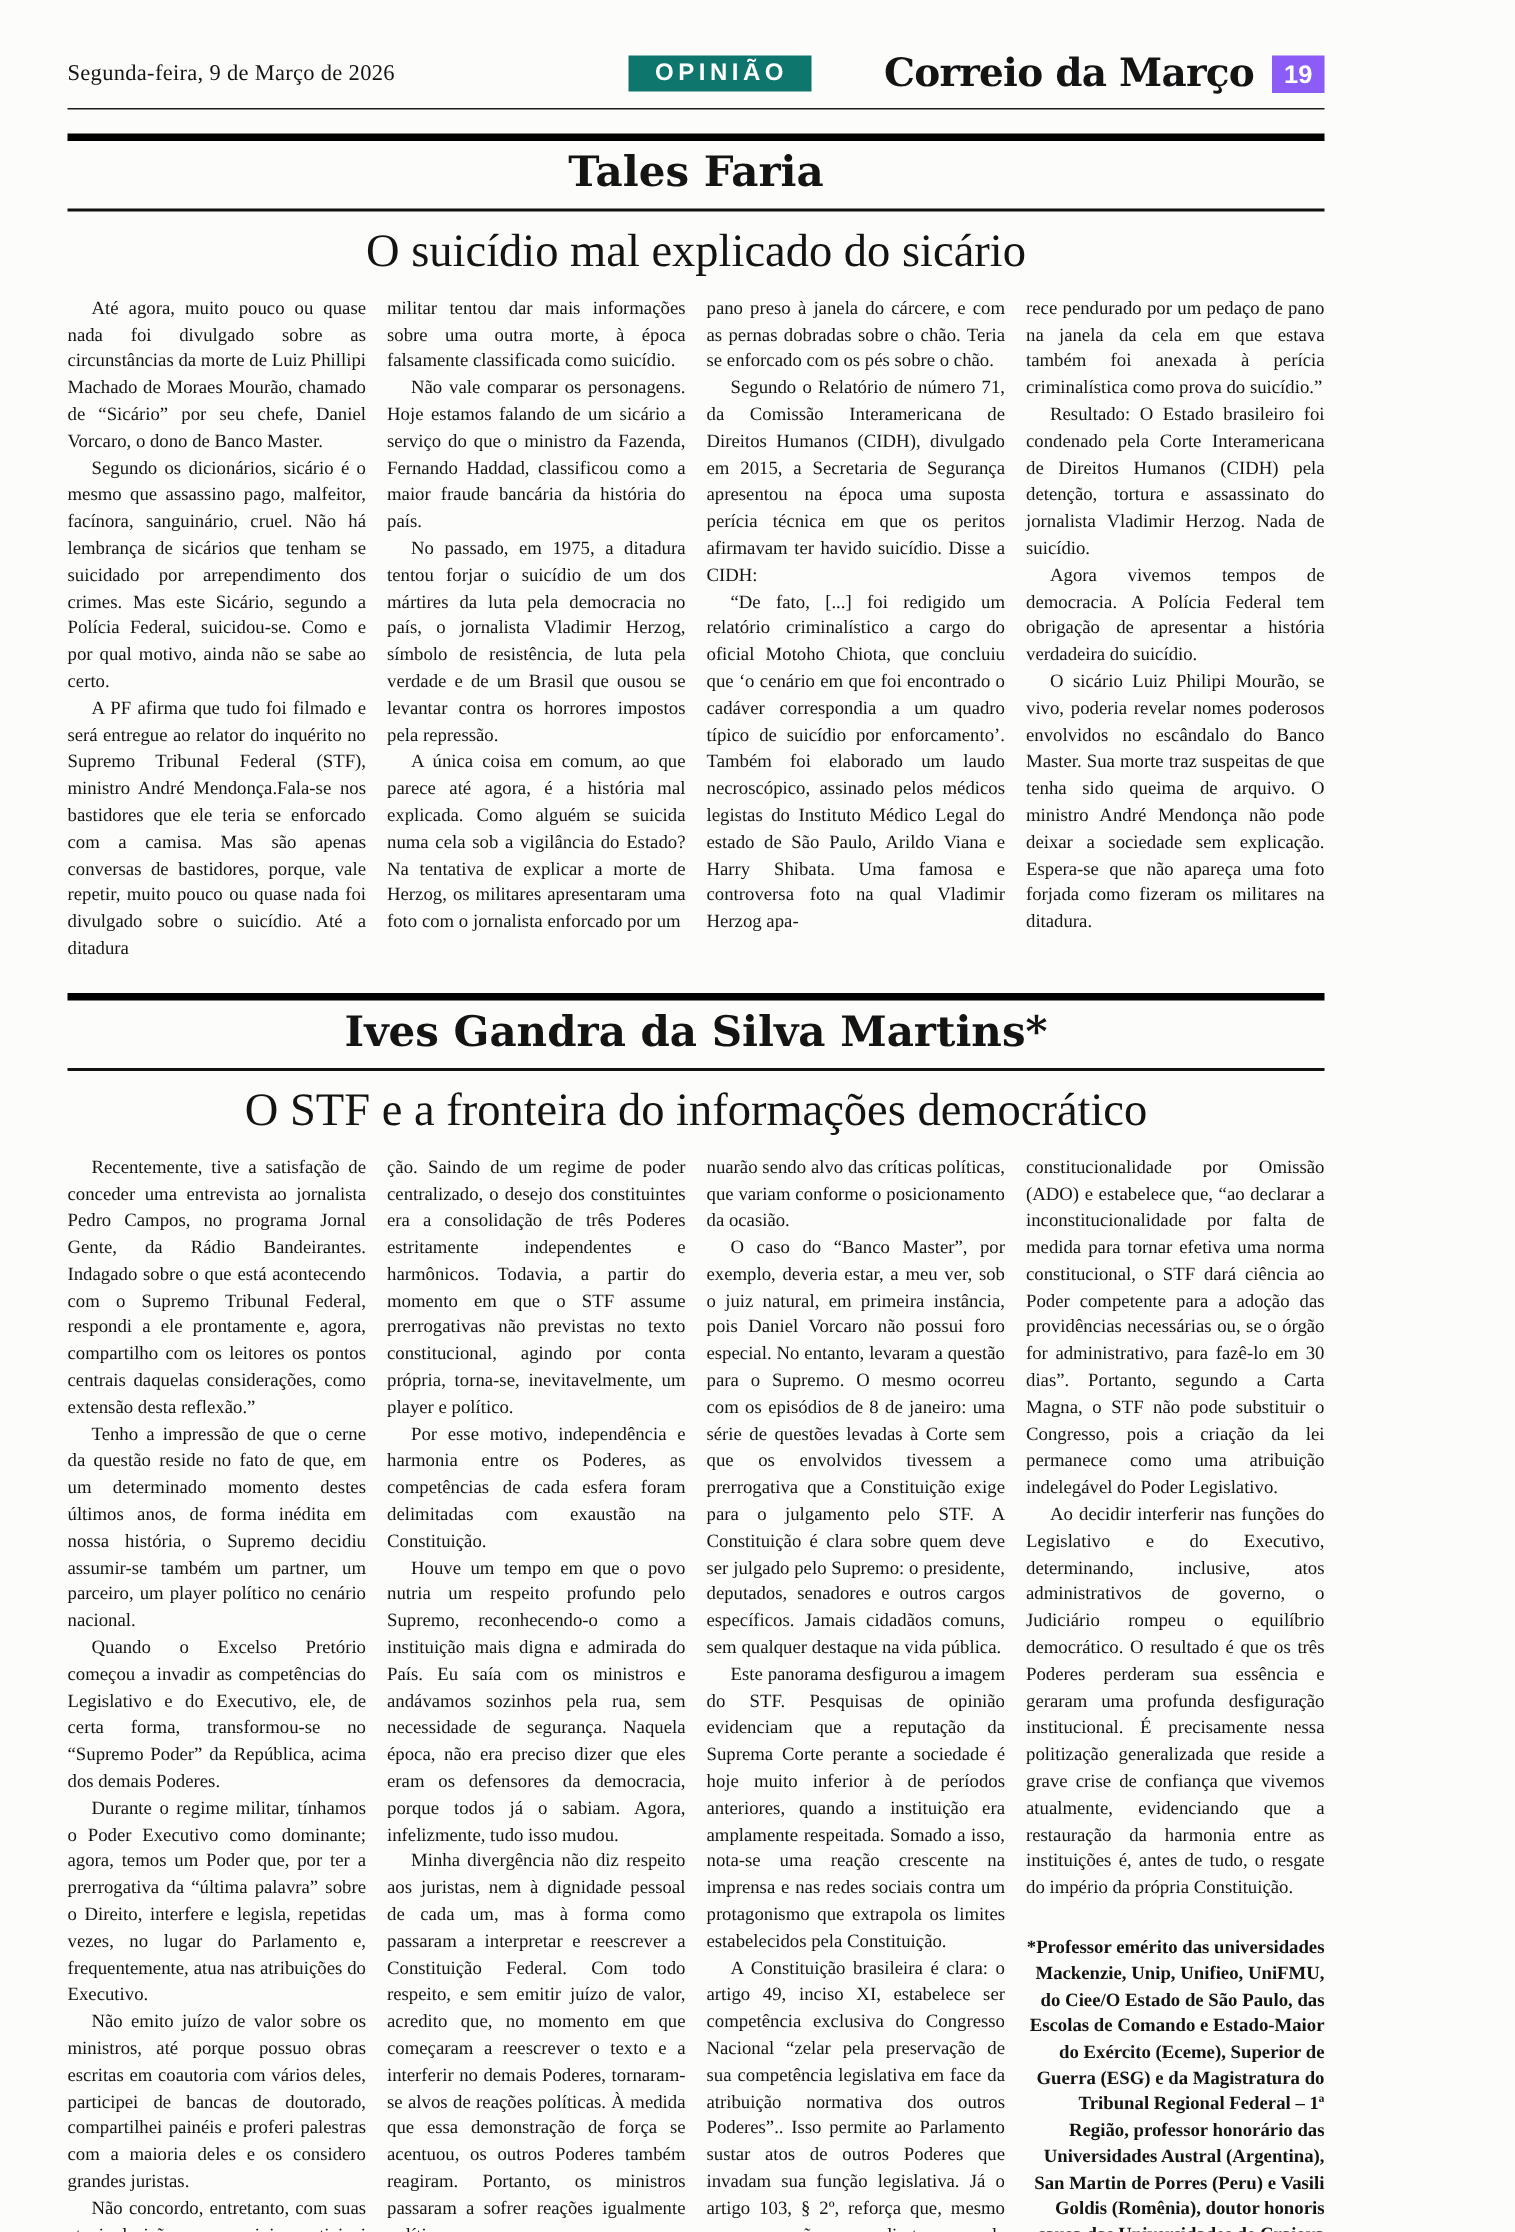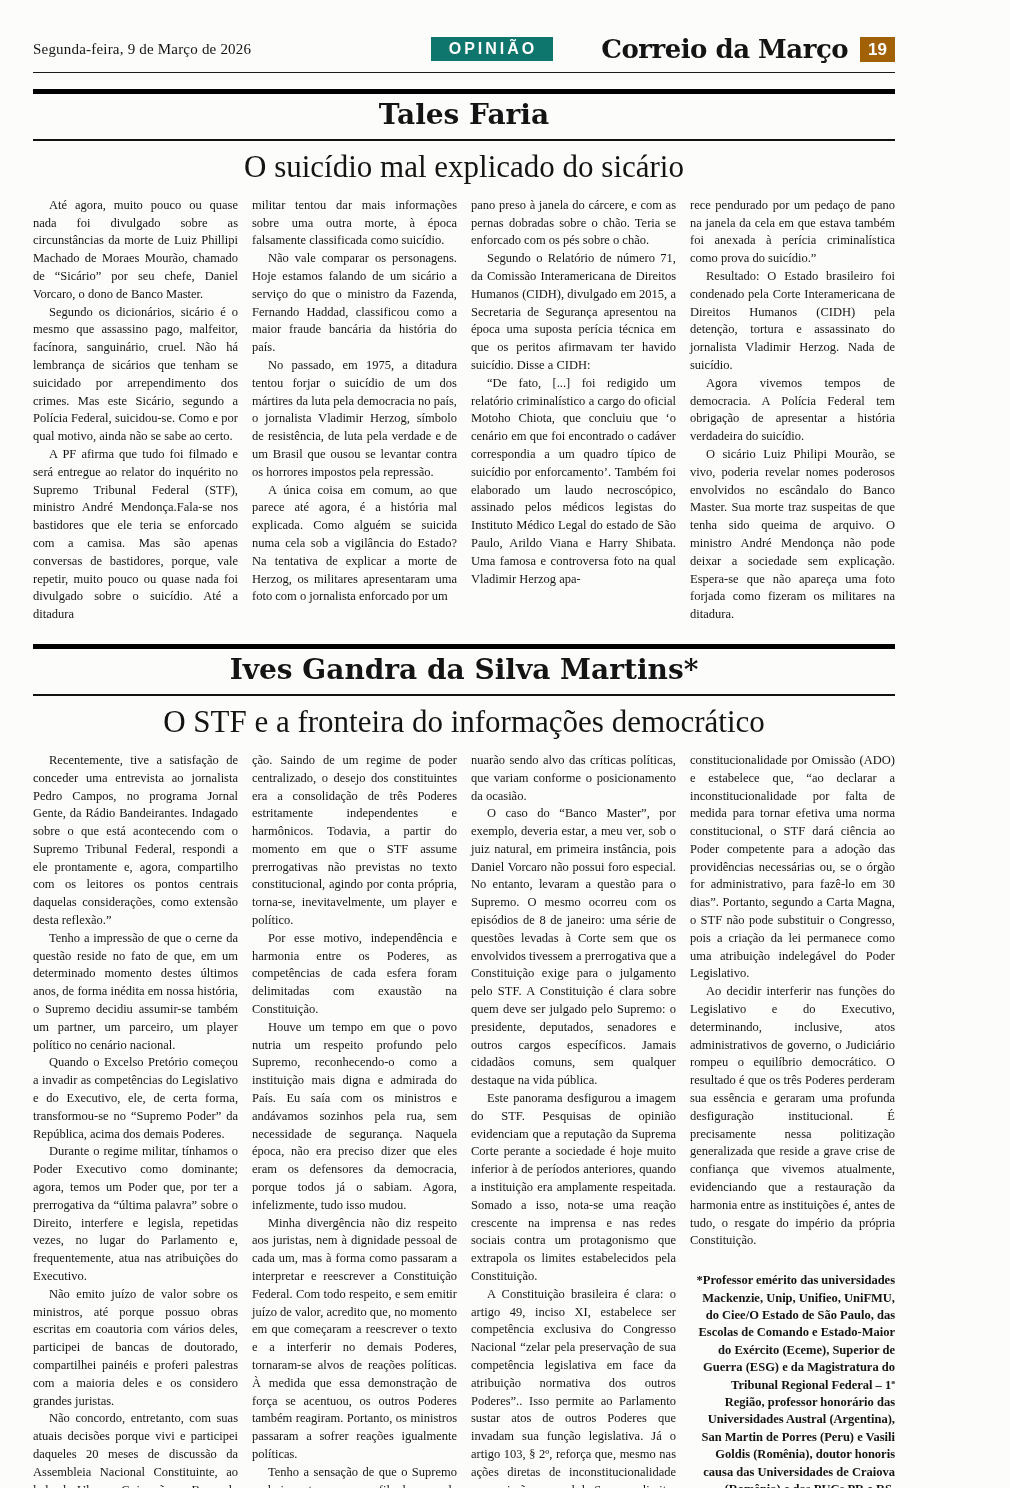--- a/index.html
+++ b/index.html
@@ -10,23 +10,22 @@
   body{
     width:1010px;height:1488px;
     background:var(--paper);
     color:var(--ink);
     font-family:"Liberation Serif", serif;
     -webkit-font-smoothing:antialiased;
   }
   .page{
     box-sizing:border-box;
     width:928px;height:1488px;
-    padding:36px 45px 20px 21px;
+    padding:36px 45px 20px 45px;
     overflow:hidden;
-    margin-left:12px;
   }
   
   header.top{
     display:flex;
     align-items:center;
   }
   .date{
     font-size:15px;
     letter-spacing:.2px;
   }
@@ -45,21 +44,21 @@
     font-family:"DejaVu Serif", serif;
     font-weight:bold;
     font-size:26px;
     letter-spacing:-.5px;
     margin-left:48px;
     white-space:nowrap;
     line-height:1;
   }
   .page-num{
     margin-left:12px;
-    background:#a16207;
+    background:#8b5cf6;
     color:#fff;
     font-family:"Liberation Sans", sans-serif;
     font-weight:bold;
     font-size:17px;
     line-height:1;
     padding:4px 8px;
   }
   .rule-thin{
     height:1px;
     background:#1a1a1a;

